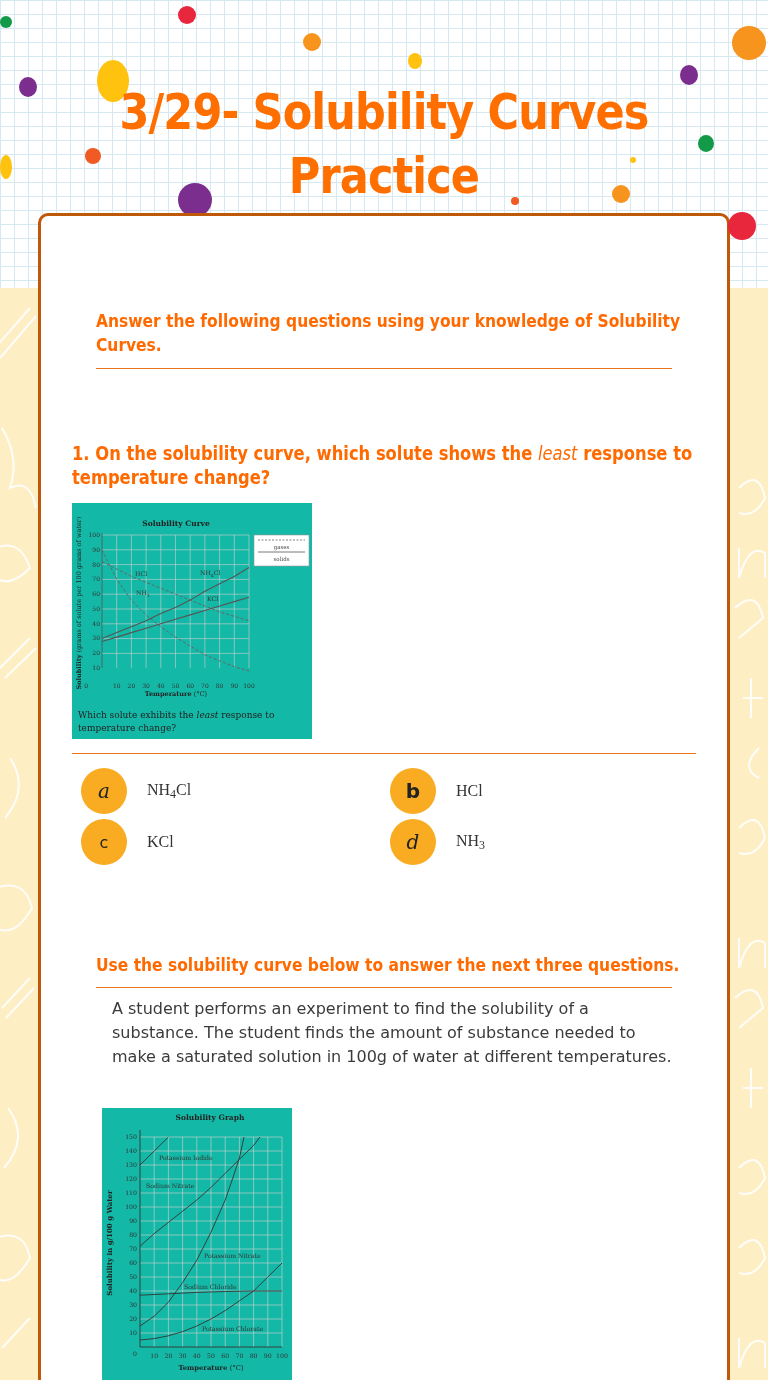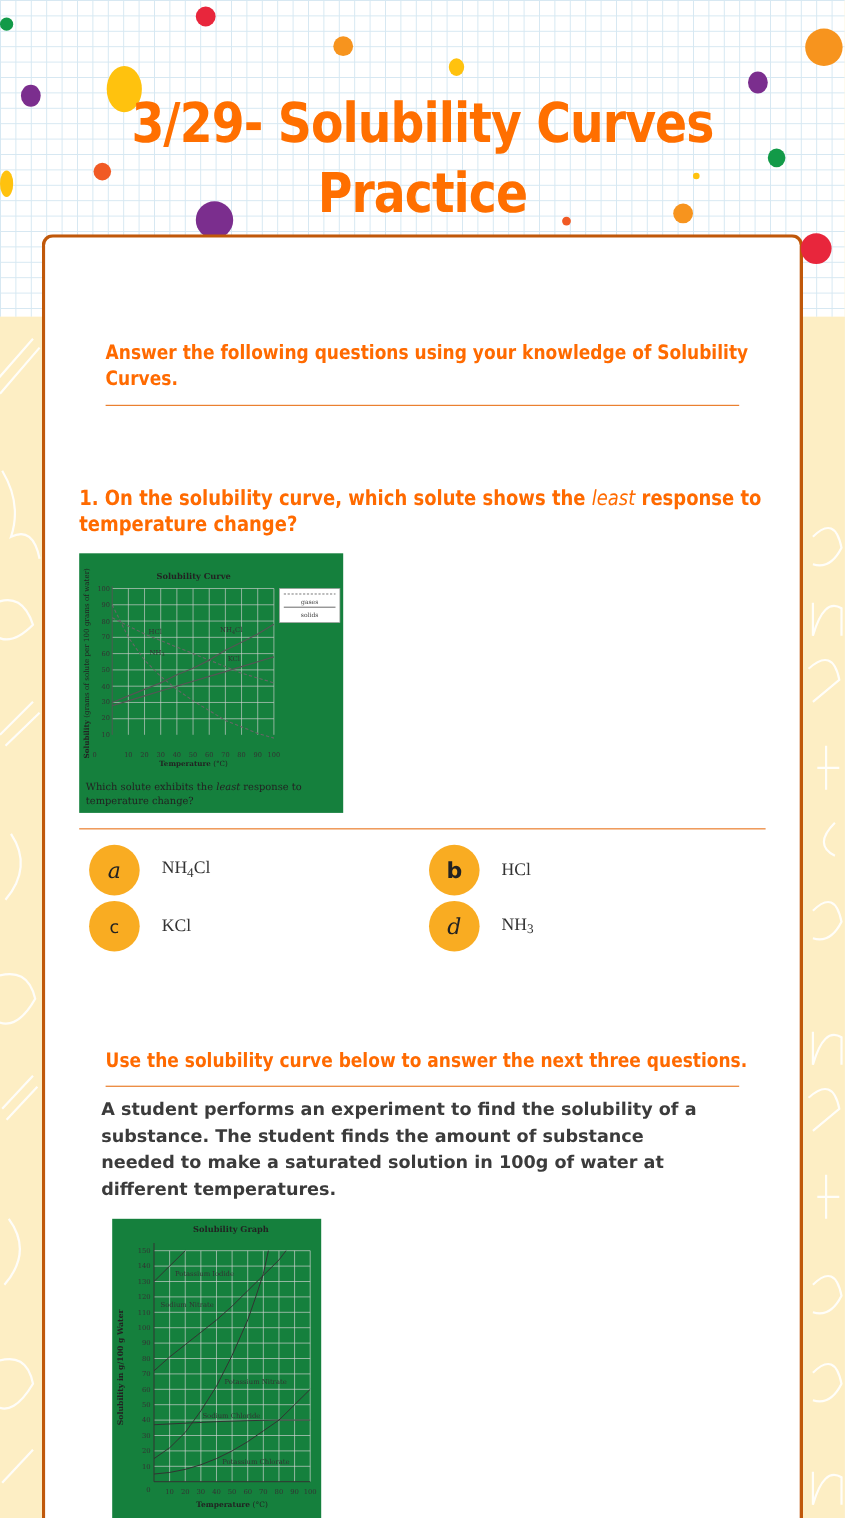--- a/index.html
+++ b/index.html
@@ -52,28 +52,27 @@
       font-size: 18px;
       line-height: 24px;
       transform-origin: left top;
       transform: scaleX(0.86);
       white-space: nowrap;
     }
     .rule {
       position: absolute; height: 1px; background: #e8731a;
     }
     .body-text {
-      position: absolute; left: 92px; top: 997px; width: 560px;
+      position: absolute; left: 112px; top: 997px; width: 560px;
       color: #3b3b3b;
       font-family: "DejaVu Sans", sans-serif;
       font-size: 16px;
       line-height: 24px;
-      font-weight: bold;
-    }
-    .figure { position: absolute; background: #15803d; }
+    }
+    .figure { position: absolute; background: #14b8a6; }
     .option {
       position: absolute; display: flex; align-items: center;
       height: 44px;
     }
     .bubble {
       width: 46px; height: 46px; border-radius: 50%;
       background: #f9ac22;
       display: flex; align-items: center; justify-content: center;
       font-family: "DejaVu Serif", serif;
       font-size: 20px; color: #222;

